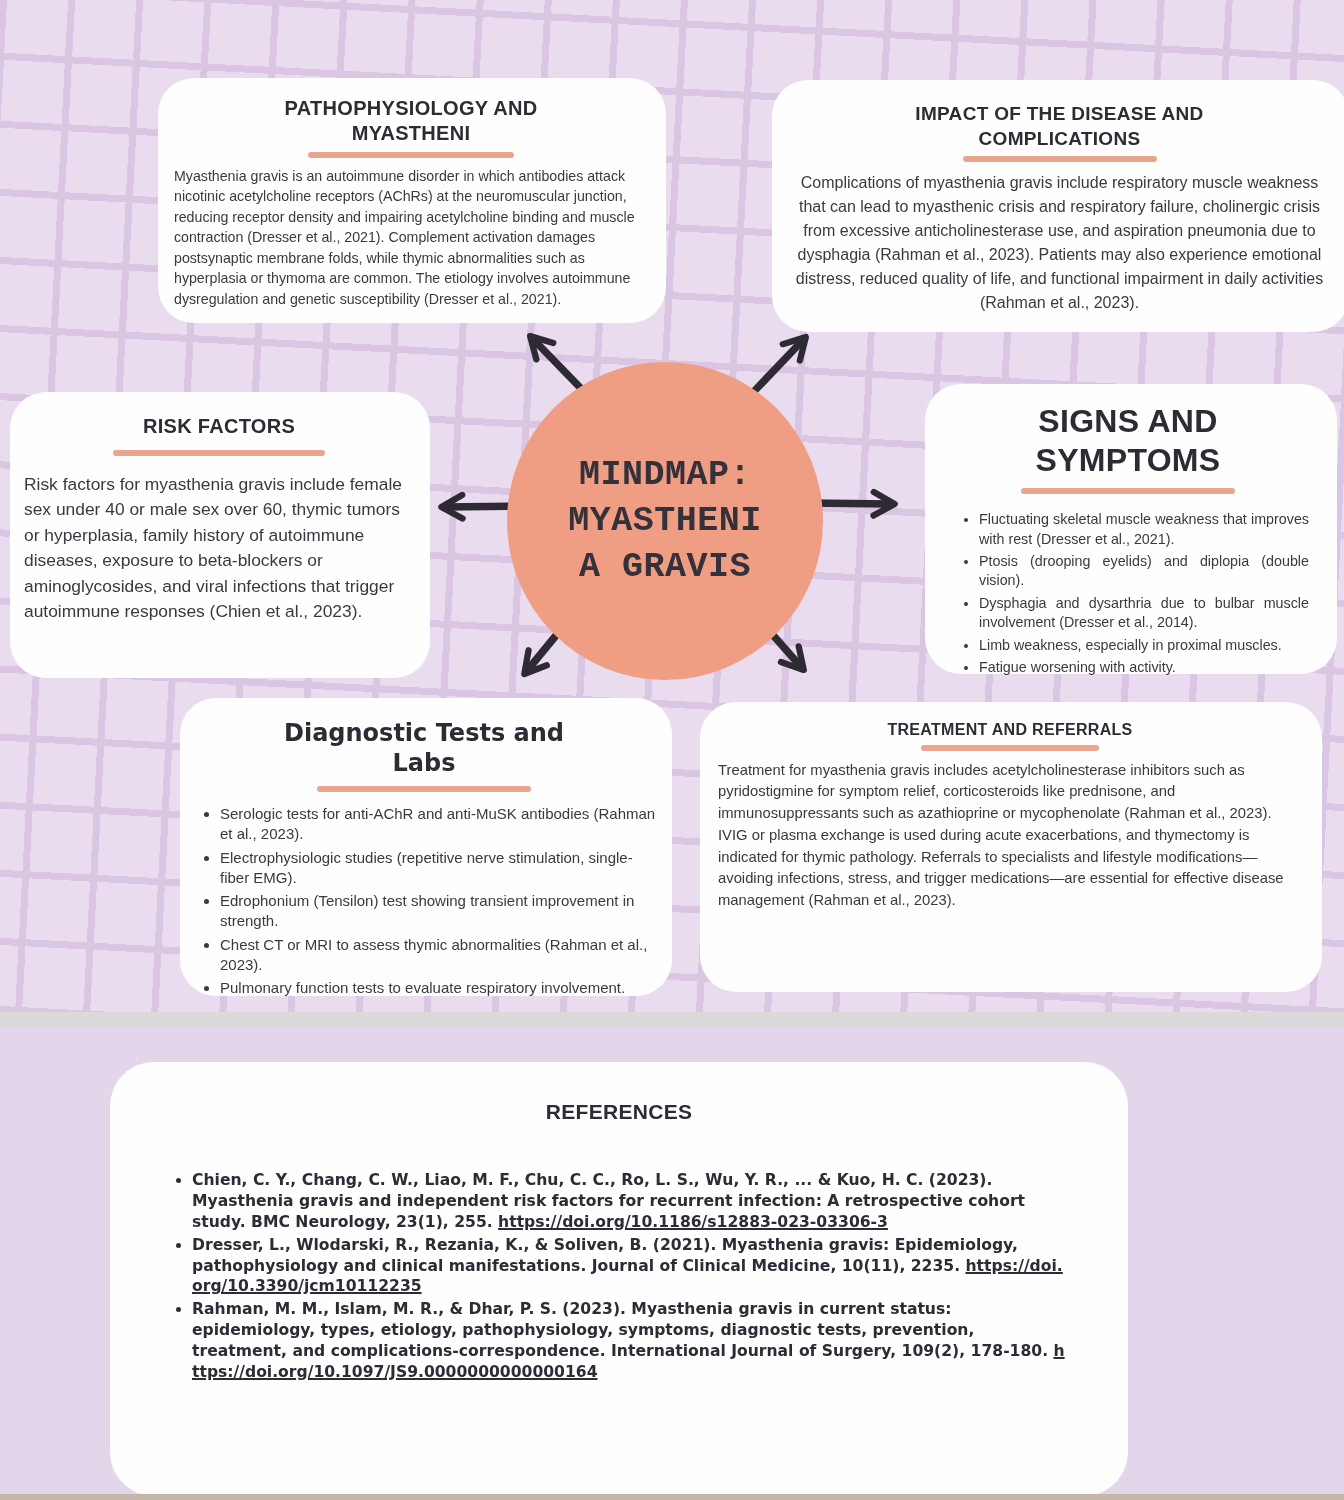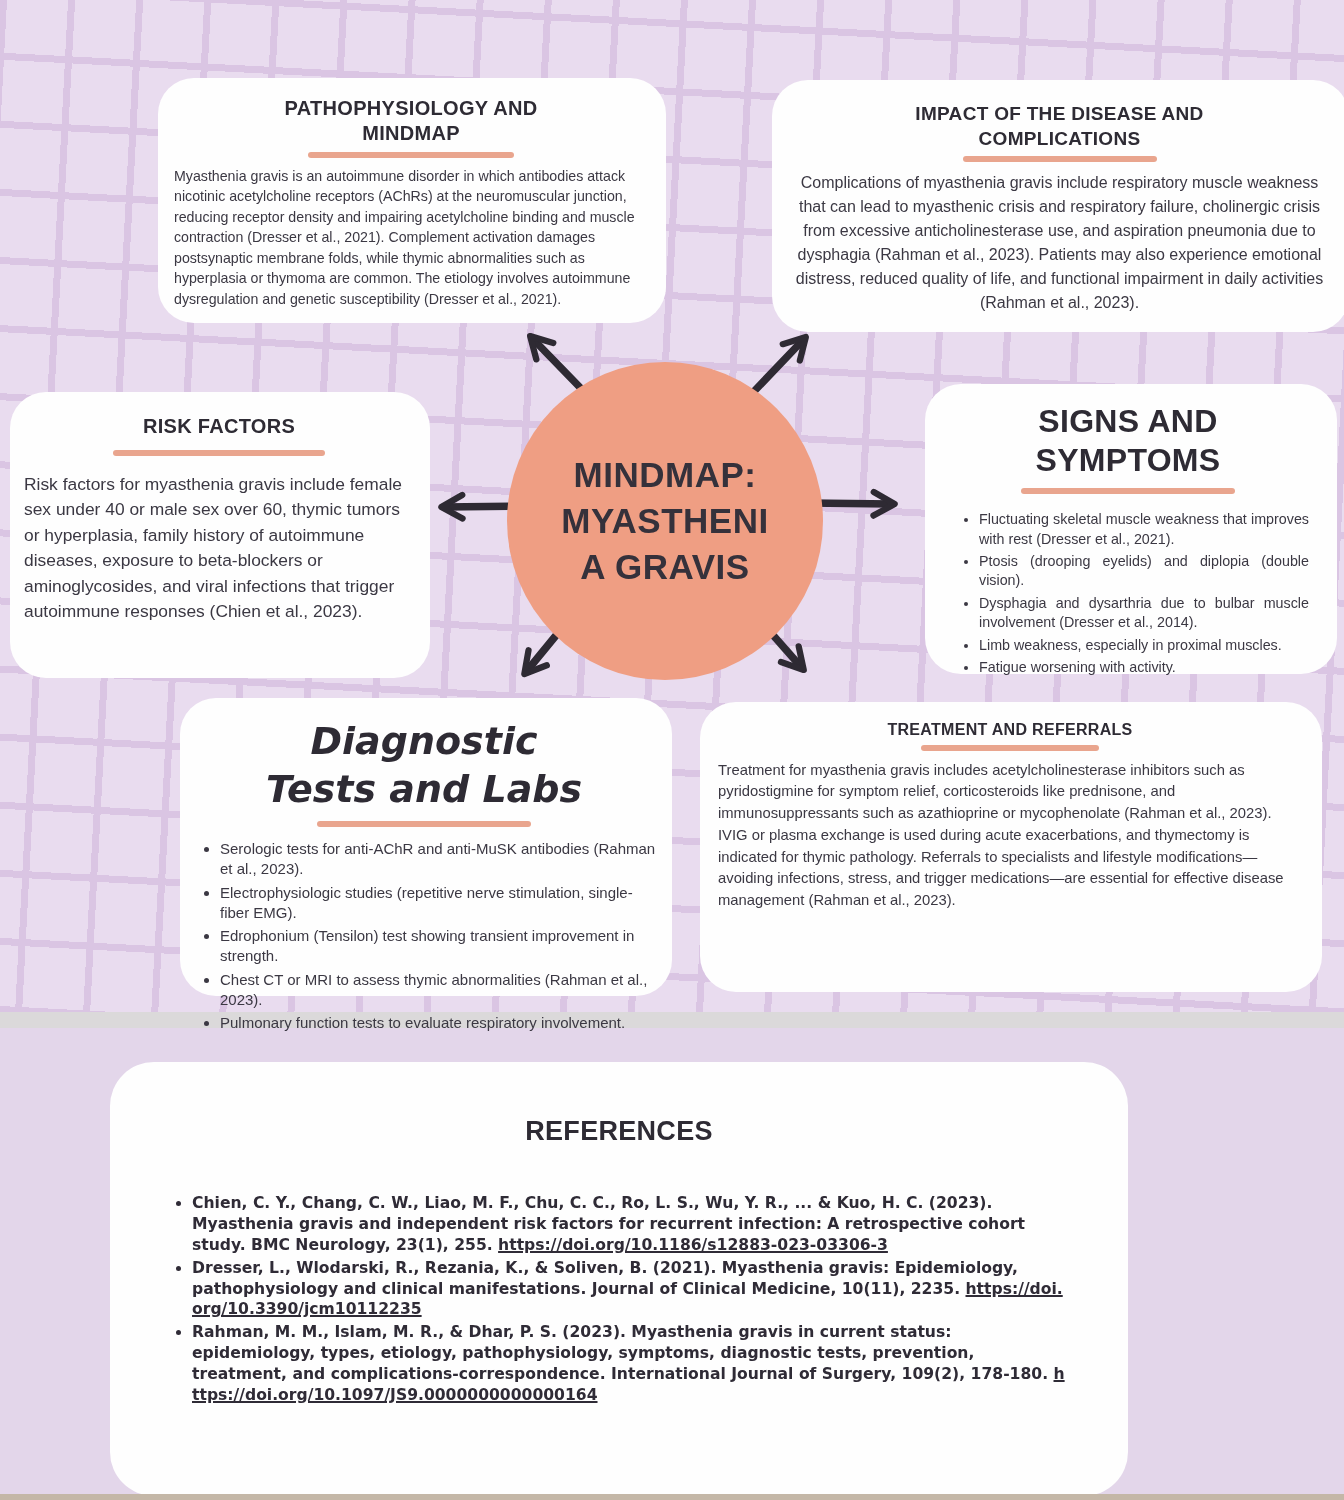--- a/index.html
+++ b/index.html
@@ -69,58 +69,58 @@
   .box-risk .underline { width: 212px; margin: 12px auto 16px; }
   .box-risk .nbody { font-size: 17.4px; line-height: 1.46; }
 
   .box-signs { left: 925px; top: 384px; width: 412px; height: 290px; padding: 18px 12px 0 6px; }
   .box-signs .ntitle { font-size: 32px; line-height: 1.22; max-width: 230px; }
   .box-signs .underline { width: 214px; margin: 8px auto 12px; }
   .box-signs ul { margin: 16px; padding-left: 32px; font-size: 14.3px; line-height: 1.36; text-align: justify; }
   .box-signs li { margin-bottom: 3px; }
 
   .box-diag { left: 180px; top: 698px; width: 492px; height: 298px; padding: 20px 14px 0 10px; }
-  .box-diag .ntitle { font-family: "DejaVu Sans", sans-serif; font-size: 38px; line-height: 1.25; max-width: 330px; letter-spacing: 0; font-style: italic; }
+  .box-diag .ntitle { font-family: "DejaVu Sans", sans-serif; font-size: 24px; line-height: 1.25; max-width: 330px; letter-spacing: 0; }
   .box-diag .underline { width: 214px; margin: 8px auto 12px; }
   .box-diag ul { margin: 0; padding-left: 30px; font-size: 15px; line-height: 1.35; }
   .box-diag li { margin-bottom: 3px; }
 
   .box-treat { left: 700px; top: 702px; width: 622px; height: 290px; padding: 18px 20px 0 18px; }
   .box-treat .ntitle { font-size: 16px; line-height: 1.22; max-width: 310px; }
   .box-treat .underline { width: 178px; margin: 5px auto 9px; }
   .box-treat .nbody { font-size: 14.8px; line-height: 1.47; }
 
   
   .center-circle {
     position: absolute; left: 507px; top: 362px;
     width: 316px; height: 318px;
     border-radius: 50%;
     background: #EF9E83;
     z-index: 5;
     display: flex; flex-direction: column;
-    justify-content: center;
+    justify-content: center; font-family: Liberation Mono, monospace;
   }
   .cline {
     font-size: 35px; font-weight: bold; letter-spacing: 0.5px;
     color: #35313B; line-height: 1.32; text-align: center;
   }
   
   .arrows { position: absolute; left: 0; top: 0; z-index: 4; pointer-events: none; }
 
   
   .refs {
     position: absolute; left: 110px; top: 1062px;
     width: 1018px; height: 434px;
     background: #FEFEFE; border-radius: 44px;
     z-index: 2; box-sizing: border-box;
     padding: 38px 56px 0 56px;
   }
   .refs-title {
-    margin: 16px; text-align: center;
-    font-size: 27px; font-weight: bold; color: #2E2B34; letter-spacing: 0.3px;
+    margin: 0; text-align: center;
+    font-size: 21px; font-weight: bold; color: #2E2B34; letter-spacing: 0.3px;
   }
   .refs ul {
     margin: 46px 0 0 0; padding-left: 26px;
     font-family: "DejaVu Sans", sans-serif;
     font-weight: bold; font-size: 15.6px; line-height: 1.34; color: #2F2B36;
   }
   .refs li { margin-bottom: 2px; }
   .ref-url { color: #2F2B36; text-decoration: underline; text-decoration-thickness: 2px; word-break: break-all; }
 </style>
 </head>
@@ -141,21 +141,21 @@
       <line x1="600" y1="408" x2="532" y2="338" marker-end="url(#ah)"></line>
       <line x1="742" y1="404" x2="804" y2="339" marker-end="url(#ah)"></line>
       <line x1="522" y1="506" x2="444" y2="507" marker-end="url(#ah)"></line>
       <line x1="808" y1="503" x2="892" y2="504" marker-end="url(#ah)"></line>
       <line x1="590" y1="594" x2="526" y2="672" marker-end="url(#ah)"></line>
       <line x1="742" y1="600" x2="802" y2="668" marker-end="url(#ah)"></line>
     </g>
   </svg>
 
   <section class="node box-patho">
-    <h2 class="ntitle">PATHOPHYSIOLOGY AND MINDMAP</h2>
+    <h2 class="ntitle">PATHOPHYSIOLOGY AND MYASTHENI</h2>
     <div class="underline"></div>
     <p class="nbody">Myasthenia gravis is an autoimmune disorder in which antibodies attack nicotinic acetylcholine receptors (AChRs) at the neuromuscular junction, reducing receptor density and impairing acetylcholine binding and muscle contraction (Dresser et al., 2021). Complement activation damages postsynaptic membrane folds, while thymic abnormalities such as hyperplasia or thymoma are common. The etiology involves autoimmune dysregulation and genetic susceptibility (Dresser et al., 2021).</p>
   </section>
 
   <section class="node box-impact">
     <h2 class="ntitle">IMPACT OF THE DISEASE AND COMPLICATIONS</h2>
     <div class="underline"></div>
     <p class="nbody">Complications of myasthenia gravis include respiratory muscle weakness that can lead to myasthenic crisis and respiratory failure, cholinergic crisis from excessive anticholinesterase use, and aspiration pneumonia due to dysphagia (Rahman et al., 2023). Patients may also experience emotional distress, reduced quality of life, and functional impairment in daily activities (Rahman et al., 2023).</p>
   </section>
 

